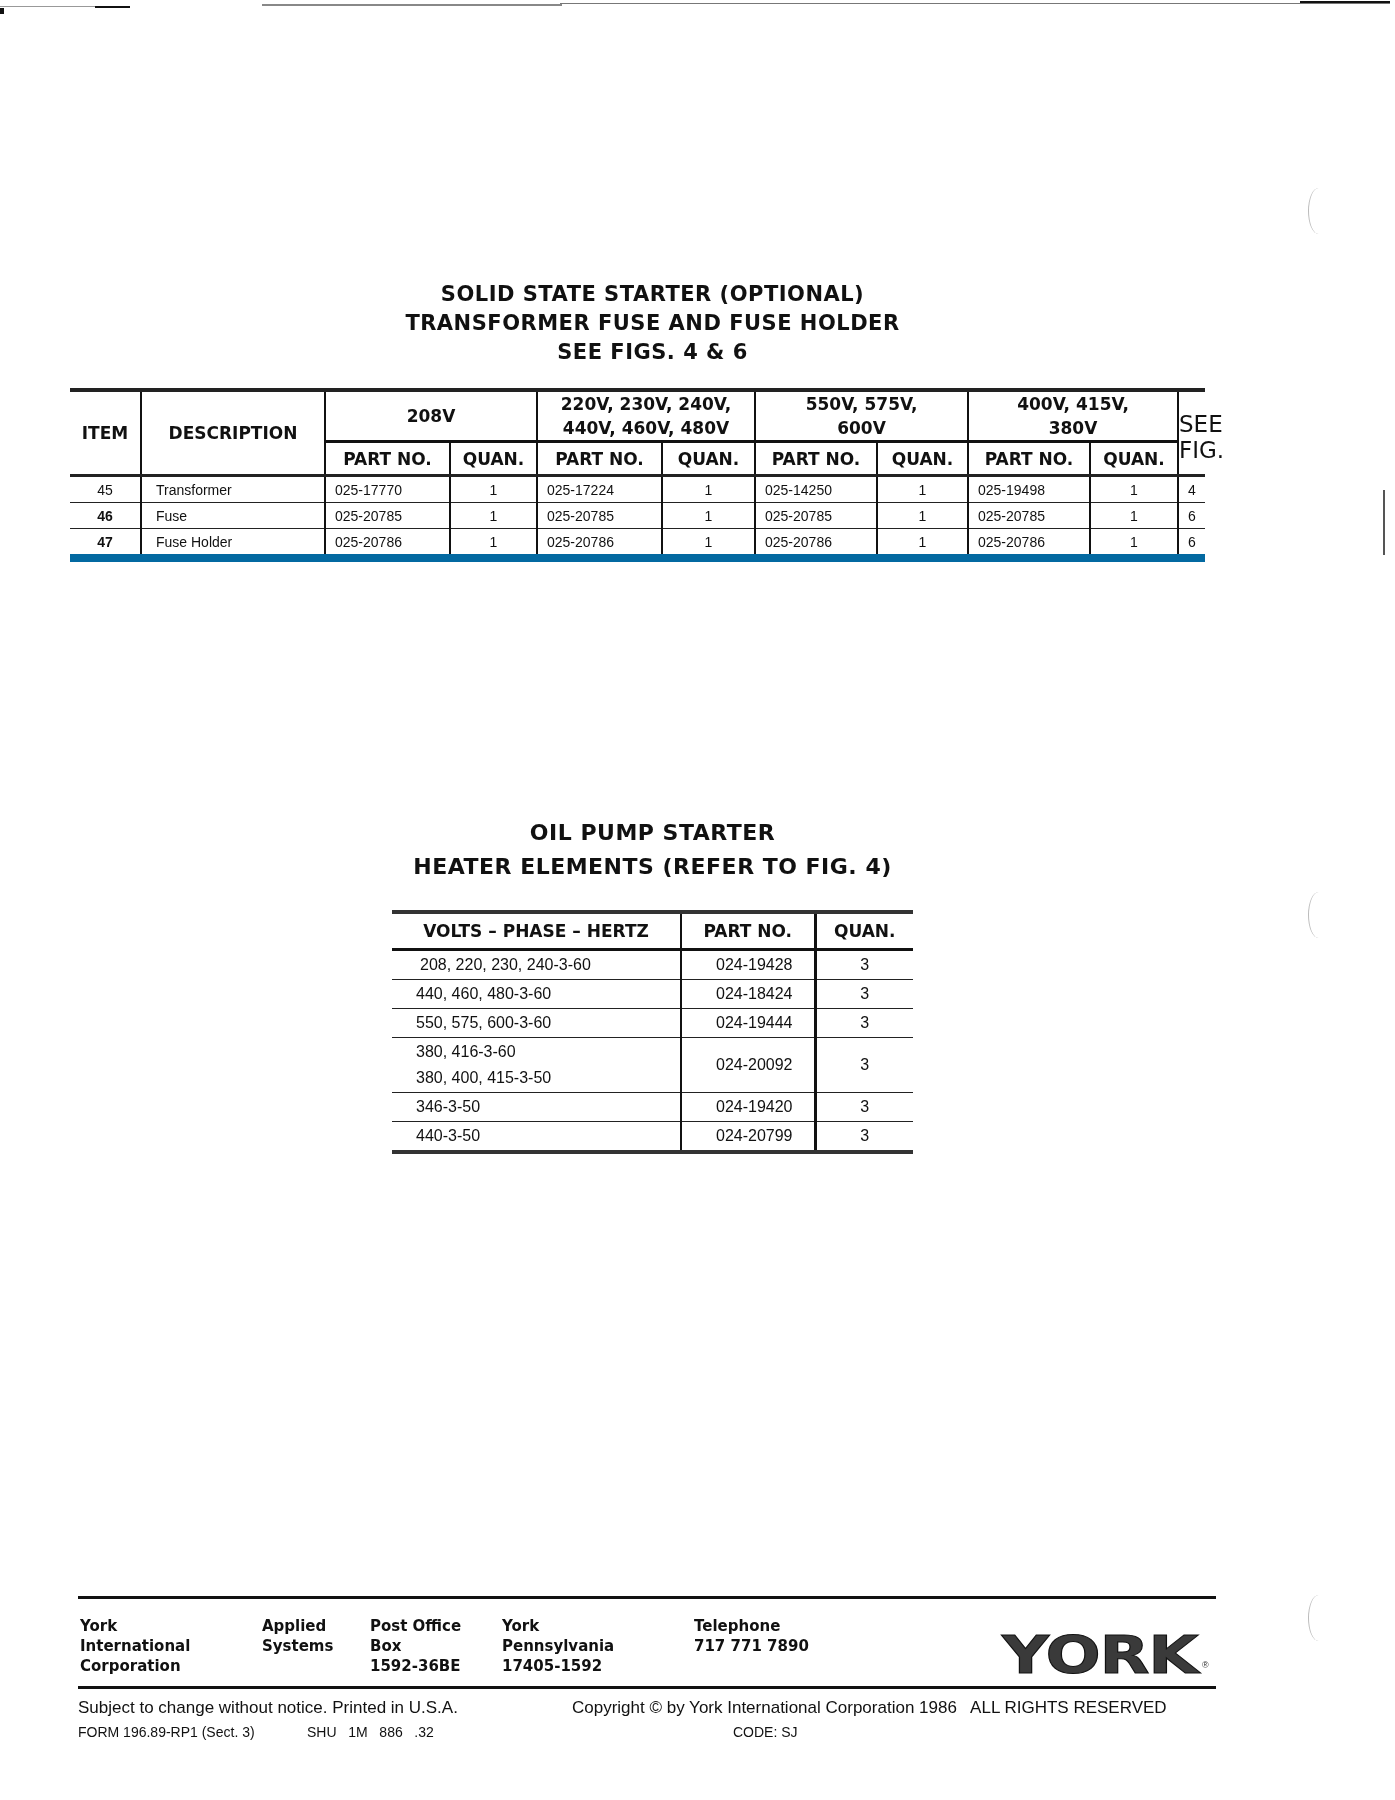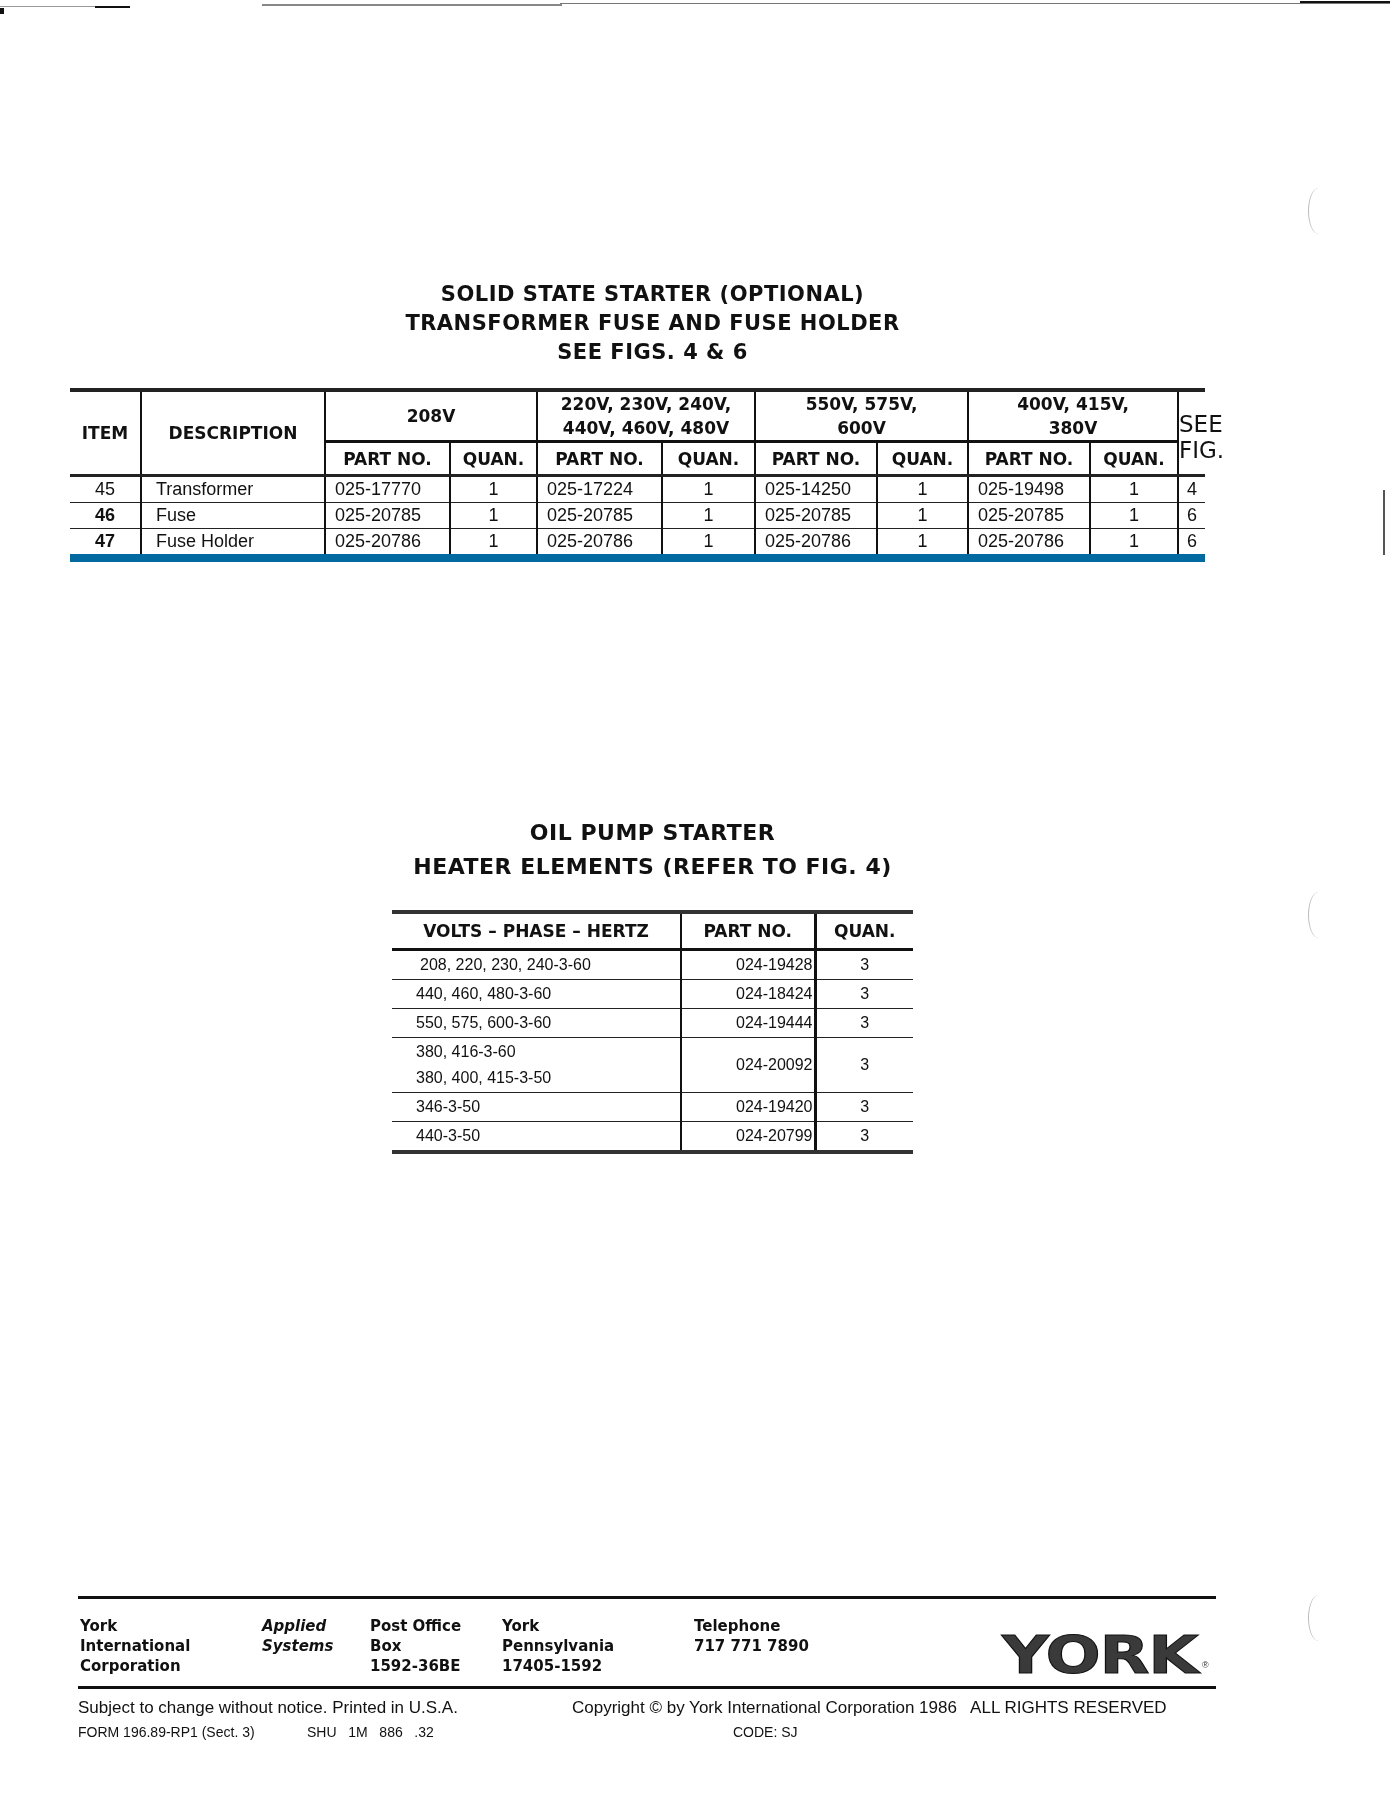--- a/index.html
+++ b/index.html
@@ -6,42 +6,42 @@
   body { width:1395px; height:1800px; position:relative; overflow:hidden; color:#111; font-family:"Liberation Sans", sans-serif; }
   .abs { position:absolute; }
   .title { position:absolute; left:0; width:1305px; text-align:center; font-family:"DejaVu Sans", sans-serif; font-weight:bold; letter-spacing:0.5px; color:#111; }
   .t1 { font-size:21px; }
   .t2 { font-size:22px; }
 
   
   .tbl1 { position:absolute; left:70px; top:388px; width:1135px; border-collapse:collapse; table-layout:fixed; font-family:"DejaVu Sans", sans-serif; }
   .tbl1 th, .tbl1 td { padding:0; text-align:center; vertical-align:middle; }
   .tbl1 th { font-weight:bold; font-size:17px; }
-  .tbl1 td { font-size:18px; font-family:"Liberation Sans", sans-serif; height:25px; }
+  .tbl1 td { font-size:14px; font-family:"Liberation Sans", sans-serif; height:25px; }
   .tbl1 .h-top { border-top:4px solid #222; }
   .tbl1 .h1 { height:50px; }
   .tbl1 .h2 { height:34px; }
   .tbl1 .vl { border-left:2px solid #111; }
   .tbl1 .hb { border-bottom:3px solid #222; }
   .tbl1 .rowline td { border-top:1.5px solid #222; }
   .tbl1 .last td { border-bottom:8px solid #0369a1; }
   .tbl1 .desc { text-align:left; padding-left:14px; }
   .tbl1 .pno { text-align:left; padding-left:9px; }
   .tbl1 .item-plain { font-weight:normal; }
   .tbl1 .item-bold { font-weight:bold; }
   .tbl1 .seefig { font-weight:normal; font-size:23px; line-height:26px; }
   .tbl1 .volt { line-height:24px; }
 
   
   .tbl2 { position:absolute; left:392px; top:910px; width:521px; border-collapse:collapse; table-layout:fixed; font-family:"Liberation Sans", sans-serif; }
   .tbl2 th { font-family:"DejaVu Sans", sans-serif; font-weight:bold; font-size:17px; height:32px; border-top:4px solid #333; border-bottom:3px solid #111; text-align:center; }
   .tbl2 td { font-size:16px; height:26px; border-bottom:1.5px solid #222; }
   .tbl2 .c1 { text-align:left; padding-left:24px; }
   .tbl2 .c1h { text-align:center; }
-  .tbl2 .c2 { text-align:right; padding-left:14px; border-left:2px solid #111; }
+  .tbl2 .c2 { text-align:center; padding-left:14px; border-left:2px solid #111; }
   .tbl2 .c3 { text-align:center; border-left:3px solid #111; }
   .tbl2 .tall td { height:52px; line-height:26px; }
   .tbl2 .last td { border-bottom:4px solid #333;margin-top:30px; }
 
   
   .rule { position:absolute; left:78px; width:1138px; background:#111; }
   .ft { position:absolute; font-family:"DejaVu Sans", sans-serif; font-weight:bold; font-size:15px; line-height:20px; color:#111; }
   .york-logo { position:absolute; left:1002px; top:1625px; font-family:"DejaVu Sans", sans-serif; font-weight:900; font-size:52px; letter-spacing:-1px; color:#3a3a3a; transform:scaleX(1.25); transform-origin:left center; -webkit-text-stroke:1px #111; }
   .reg { position:absolute; left:1202px; top:1660px; font-size:9px; color:#333; }
   .fb { position:absolute; font-family:"Liberation Sans", sans-serif; font-size:17px; color:#111; }
@@ -210,21 +210,21 @@
 </tbody>
   </table>
 
 <div class="rule" style="top:1596px;height:3px;"></div>
 
 <div class="ft" style="left:80px;top:1616px;">
   <div>York</div>
   <div>International</div>
   <div>Corporation</div>
 </div>
-<div class="ft" style="left:262px;top:1616px;font-style:italic;">
+<div class="ft" style="left:262px;top:1616px;">
   <div>Applied</div>
   <div>Systems</div>
 </div>
 <div class="ft" style="left:370px;top:1616px;">
   <div>Post Office</div>
   <div>Box</div>
   <div>1592-36BE</div>
 </div>
 <div class="ft" style="left:502px;top:1616px;">
   <div>York</div>

